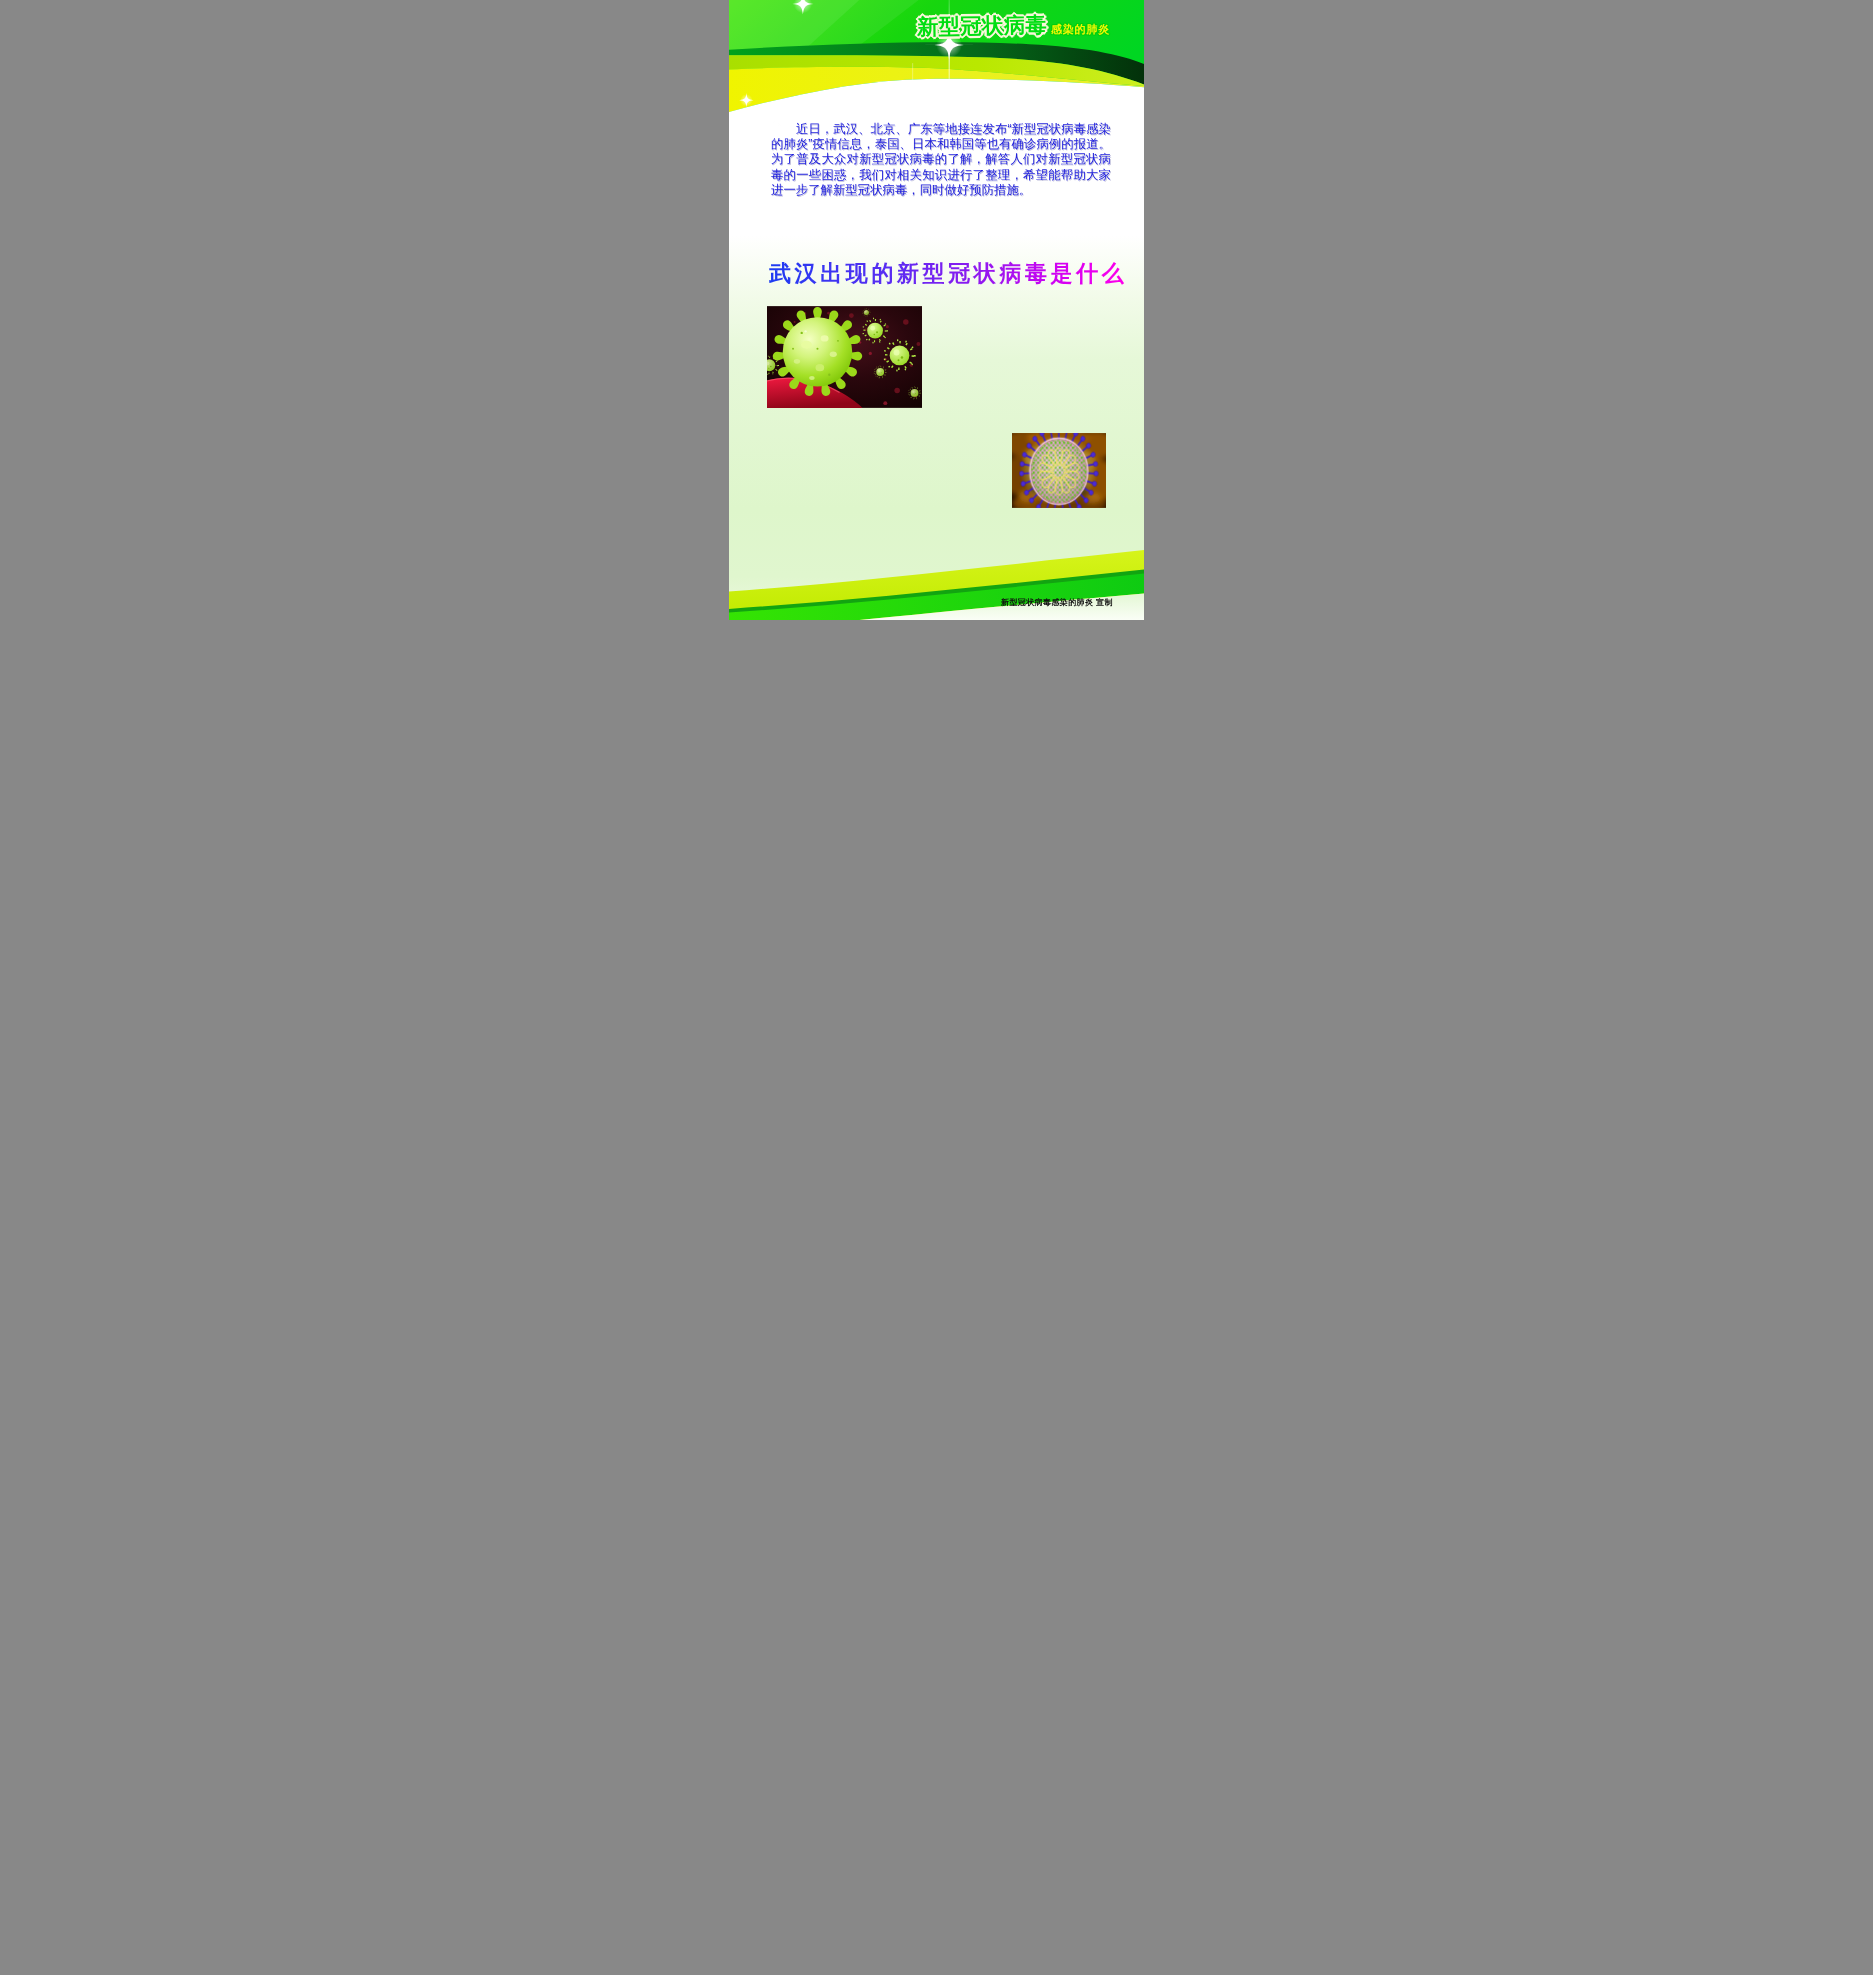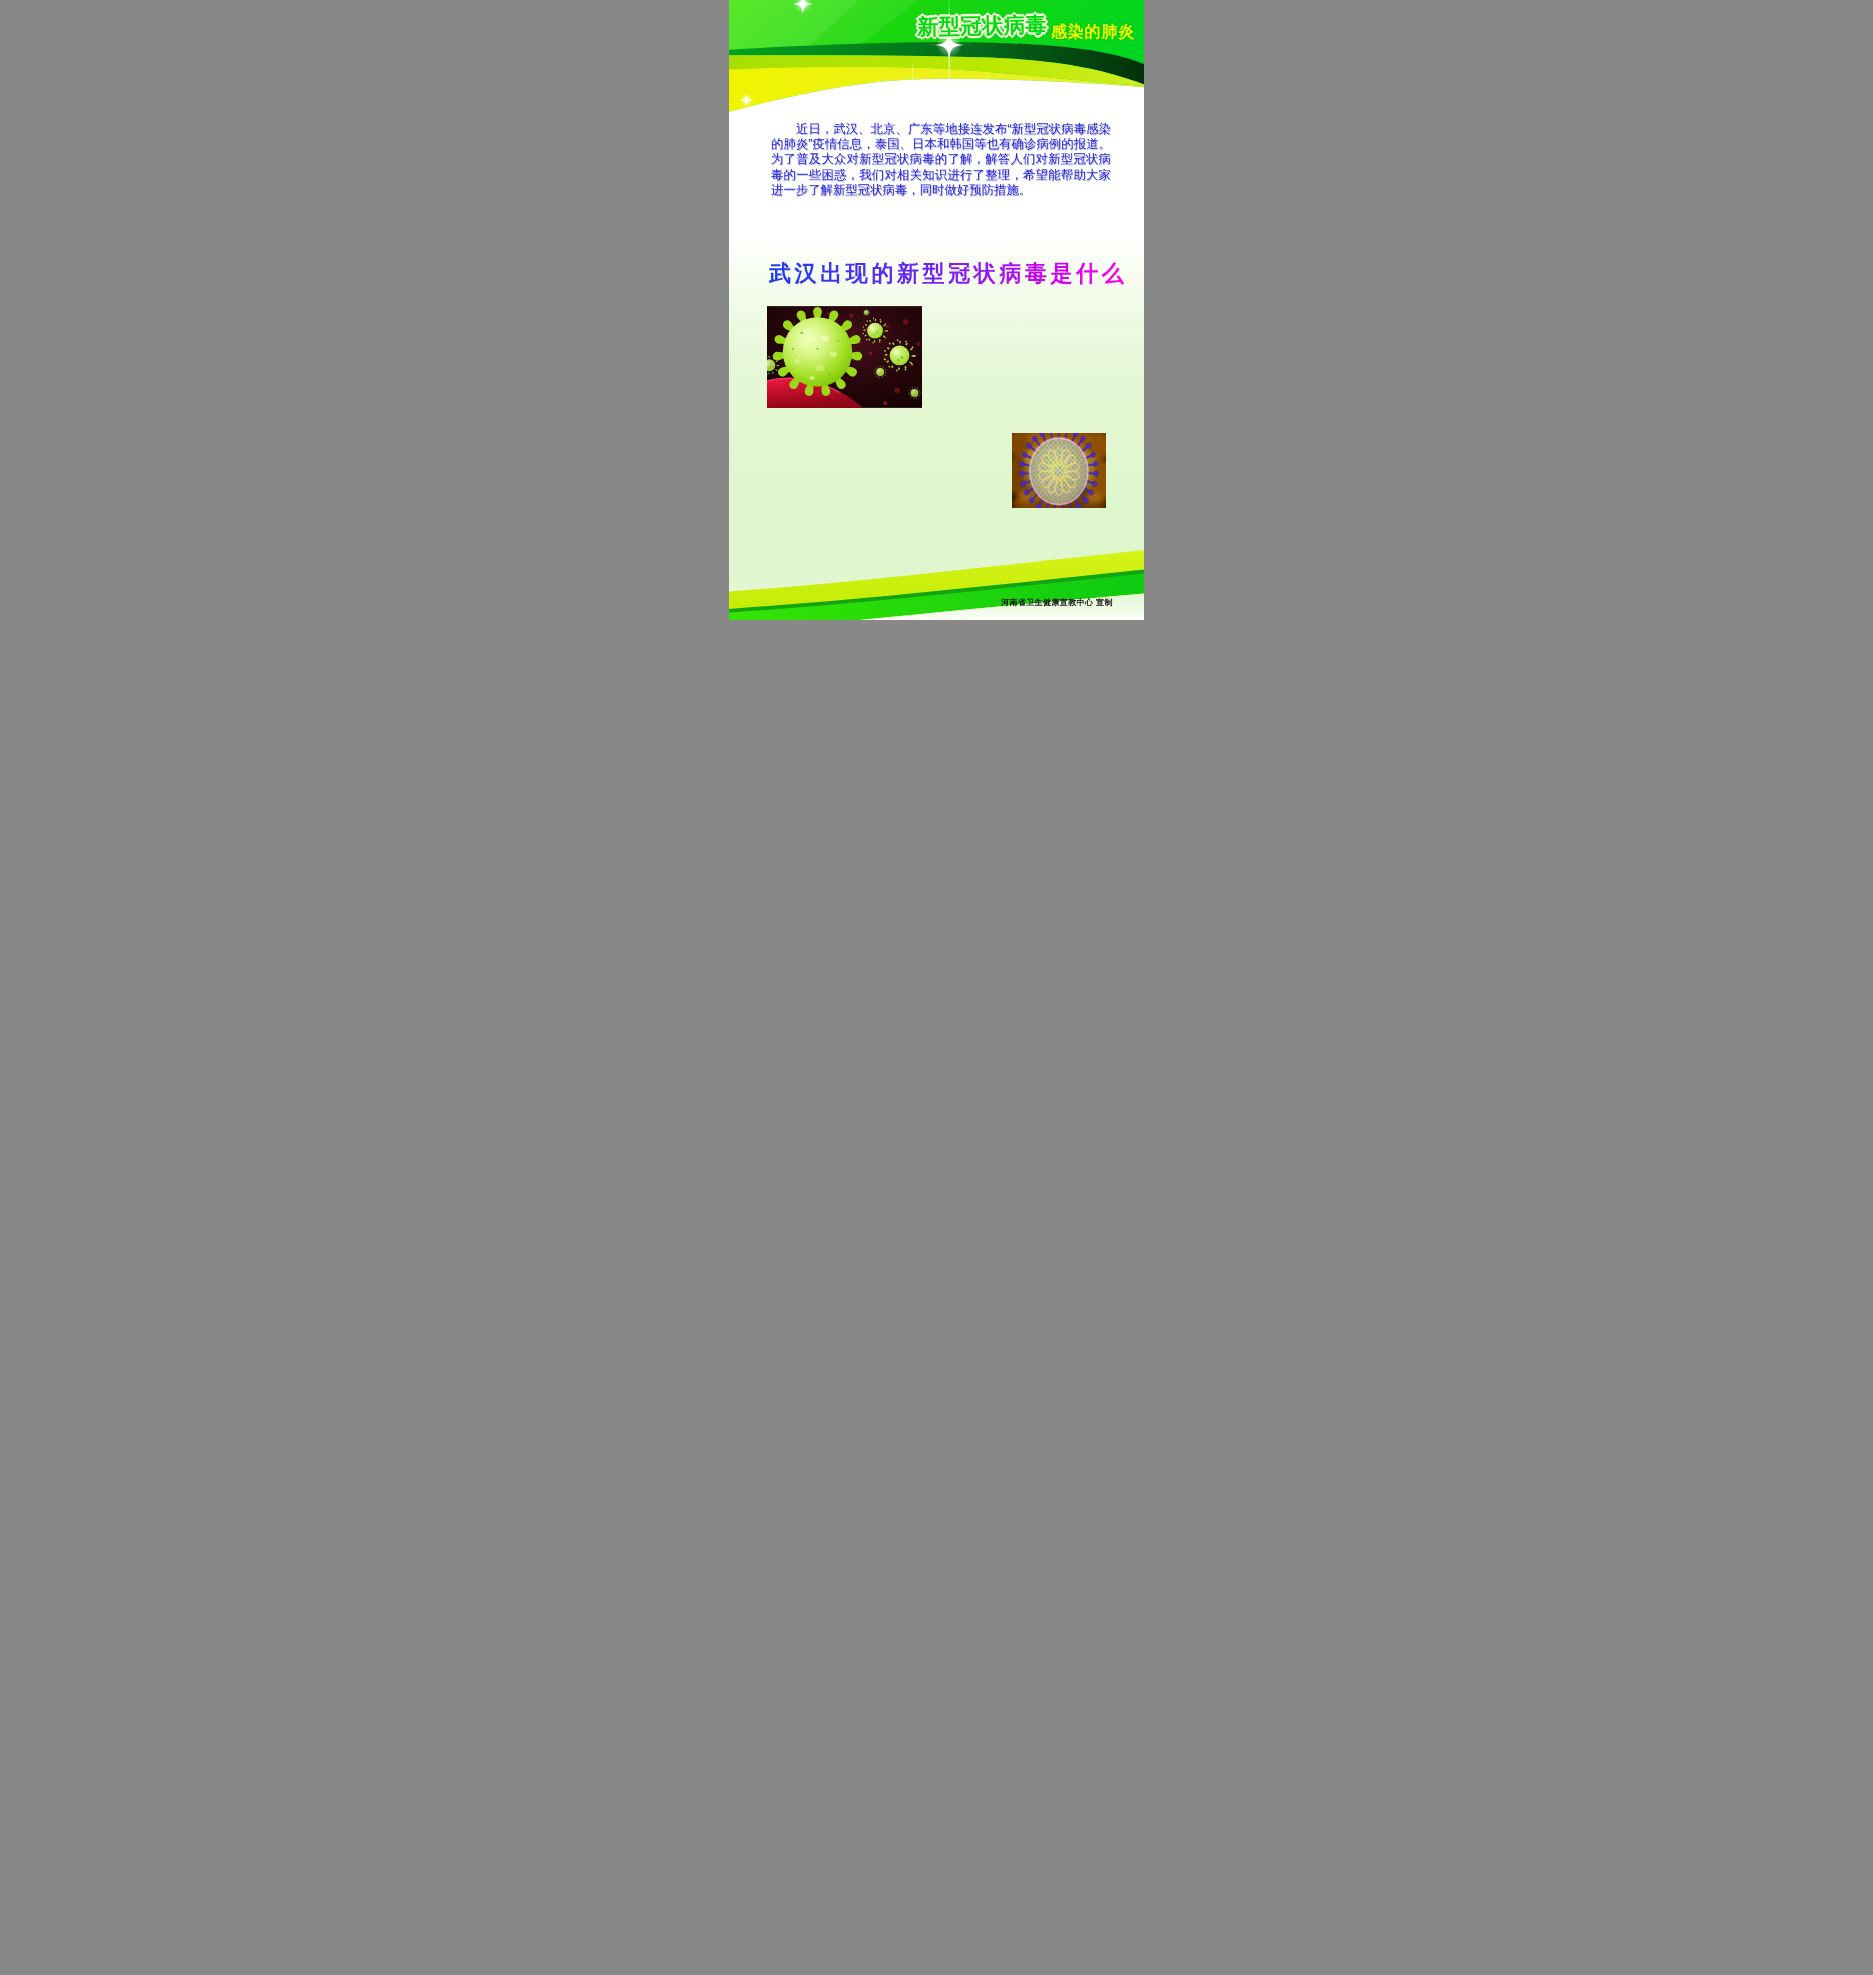--- a/index.html
+++ b/index.html
@@ -16,21 +16,21 @@
   .title-main{
     left:188px;top:11px;font-size:21.3px;font-weight:900;letter-spacing:0.4px;white-space:nowrap;
     color:#00de12;
     text-shadow:
       -1.6px 0 0 #f9f7da, 1.6px 0 0 #f9f7da, 0 -1.6px 0 #f9f7da, 0 1.6px 0 #f9f7da,
       -1.2px -1.2px 0 #f9f7da, 1.2px 1.2px 0 #f9f7da, -1.2px 1.2px 0 #f9f7da, 1.2px -1.2px 0 #f9f7da,
       -2.4px 0 0.4px #f9f7da, 2.4px 0 0.4px #f9f7da, 0 -2.4px 0.4px #f9f7da, 0 2.4px 0.4px #f9f7da;
     transform:rotate(-1deg);
   }
   .title-accent{
-    left:322px;top:22px;font-size:16px;font-weight:900;letter-spacing:0.8px;white-space:nowrap;
+    left:322px;top:22px;font-size:11px;font-weight:900;letter-spacing:0.8px;white-space:nowrap;
     color:#f4f800;
     text-shadow:
       -1.2px 0 0 #00cf10, 1.2px 0 0 #00cf10, 0 -1.2px 0 #00cf10, 0 1.2px 0 #00cf10,
       -0.8px -0.8px 0 #00cf10, 0.8px 0.8px 0 #00cf10, -0.8px 0.8px 0 #00cf10, 0.8px -0.8px 0 #00cf10;
   }
   .intro{
     left:38px;top:118px;width:340px;margin:4px;
     font-size:12.4px;line-height:15.2px;text-align:justify;text-indent:25px;
     color:#2222dd;font-weight:500;
     text-shadow:0.8px 0.8px 0 rgba(10,10,120,.28);
@@ -334,16 +334,16 @@
         <stop offset="0" stop-color="#e3f7d4"></stop>
           <stop offset="1" stop-color="#fafef6"></stop>
       </linearGradient>
     </defs>
     <path d="M0,128 C330,104 680,62 1050,23 L1050,200 L0,200 Z" fill="url(#fy)"></path>
     <path d="M0,172 C340,148 690,110 1050,72 L1050,86 C690,124 340,162 0,186 Z" fill="#12a411"></path>
     <path d="M0,181 C340,158 690,120 1050,82 L1050,133 C760,158 520,181 330,200 L0,200 Z" fill="url(#fg)"></path>
     <path d="M330,200 C520,181 760,158 1050,133 L1050,200 Z" fill="url(#fp)"></path>
   </svg>
 
-  <div class="abs credit">河南省卫生健康宣教中心  宣制</div>
+  <div class="abs credit">新型冠状病毒感染的肺炎  宣制</div>
 
 </div>
 
 
 </body></html>

